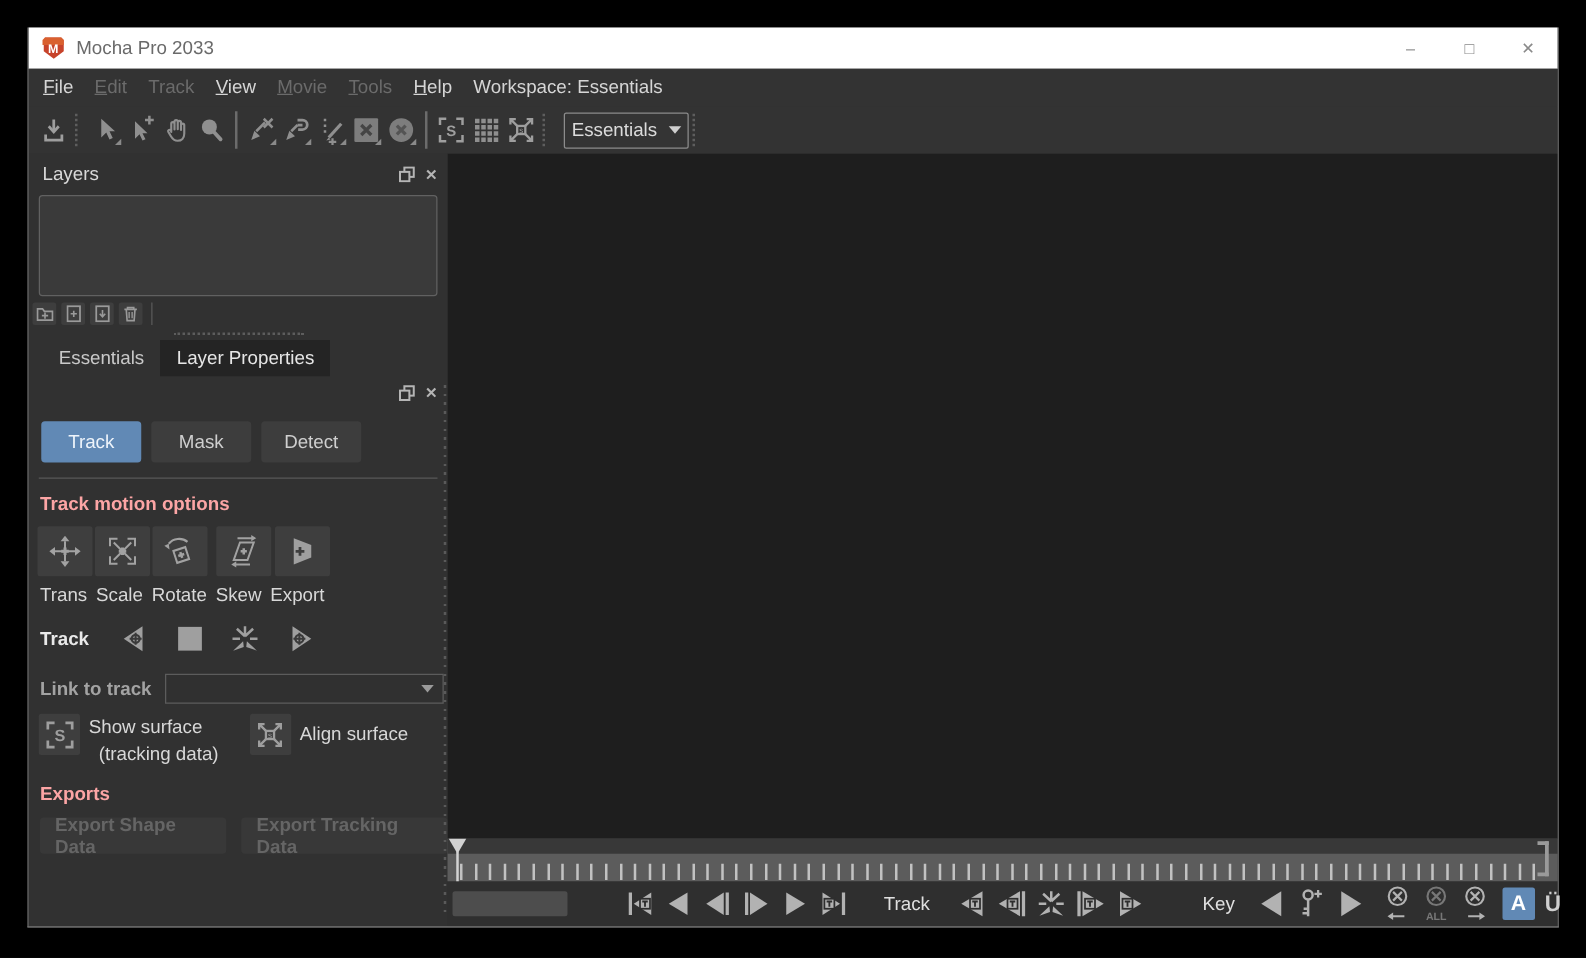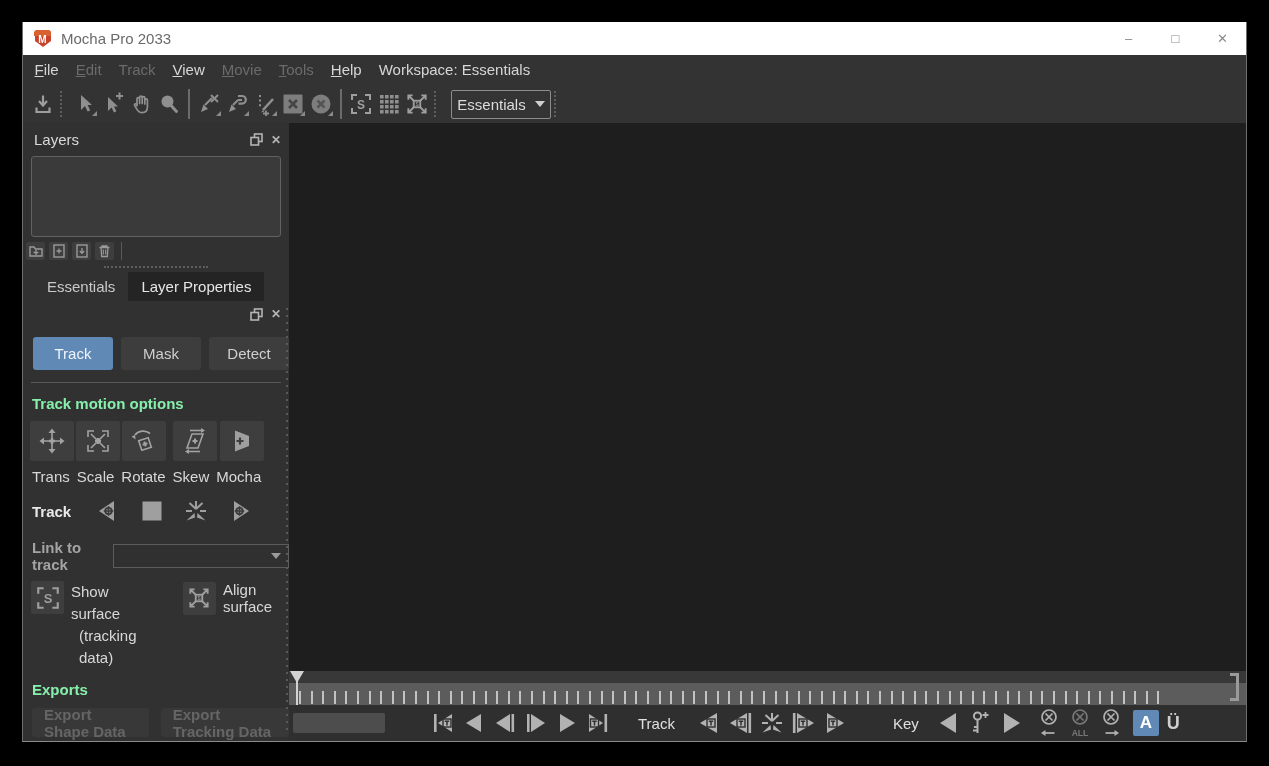--- a/index.html
+++ b/index.html
@@ -28,40 +28,40 @@
               border-bottom:5px solid #8a8a8a;}
   .vdots{width:6px;height:26px;border-left:2px dotted #5e5e5e;margin:0 3px;flex:none;}
   .vsep{width:2px;height:30px;background:#6b6b6b;margin:0 5px;flex:none;}
   .wsdrop{margin-left:6px;width:98px;height:27px;border:1px solid #8c8c8c;border-radius:2px;background:#343434;
           display:flex;align-items:center;justify-content:center;gap:9px;flex:none;}
   .wsdrop .lbl{color:#dcdcdc;}
   .darr{width:0;height:0;border-left:5px solid transparent;border-right:5px solid transparent;
         border-top:6px solid #cfcfcf;}
   
   .bodyrow{flex:1;display:flex;min-height:0;}
-  .panel{width:266px;flex:none;background:#313131;display:flex;flex-direction:column;position:relative;}
+  .panel{width:335px;flex:none;background:#313131;display:flex;flex-direction:column;position:relative;}
   .phead{height:29px;display:flex;align-items:center;padding:2px 8px 0 11px;flex:none;}
   .phead .ptitle{color:#d9d9d9;}
   .phead .spacer{flex:1;}
   .phicon{margin-left:8px;color:#b5b5b5;font-size:12px;display:flex;align-items:center;}
   .layerlist{margin:2px 8px 0 8px;height:79px;background:#3a3a3a;border:1px solid #616161;border-radius:3px;flex:none;}
   .lbtnrow{margin:5px 0 0 3px;display:flex;align-items:center;flex:none;}
   .lbtn{width:19px;height:18px;background:#3e3e3e;border-radius:2px;margin-right:4px;
         display:flex;align-items:center;justify-content:center;}
   .lsep{width:1px;height:18px;background:#5a5a5a;margin-left:3px;}
   .hdots{margin:6px auto 0;width:104px;border-top:2px dotted #5d5d5d;flex:none;}
   .tabbar{margin-top:4px;display:flex;padding-left:11px;flex:none;}
   .tab{height:29px;line-height:29px;padding:0 13px;color:#c9c9c9;}
   .tab.active{background:#242424;color:#e6e6e6;}
   .modes{margin:12px 0 0 10px;display:flex;gap:8px;flex:none;}
   .mode{width:80px;height:33px;border-radius:3px;background:#3d3d3d;color:#cfcfcf;
         display:flex;align-items:center;justify-content:center;}
   .mode.active{background:#6189b5;color:#eef4fb;}
   .pdivider{margin:12px 8px 0;border-top:1px solid #585858;flex:none;}
-  .heading{margin:12px 0 0 9px;font-weight:bold;color:#86efac;flex:none;}
+  .heading{margin:12px 0 0 9px;font-weight:bold;color:#fca5a5;flex:none;}
   .motrow{margin:9px 0 0 7px;display:flex;flex:none;}
   .mot{width:44px;height:40px;background:#3e3e3e;border-radius:2px;display:flex;align-items:center;justify-content:center;}
   .motlabels{margin:7px 0 0 9px;color:#d8d8d8;flex:none;display:flex;}
   .motlabels span{margin-right:7px;}
   .trackrow{margin:13px 0 0 9px;display:flex;align-items:center;flex:none;}
   .trackrow .rl{font-weight:bold;color:#e9e9e9;}
   .tbtn{margin-left:20px;display:flex;align-items:center;}
   .linkrow{margin:15px 0 0 9px;display:flex;align-items:center;flex:none;}
   .linkrow .rl{font-weight:bold;color:#a3a3a3;}
   .combo{margin-left:11px;width:223px;height:24px;background:#303030;border:1px solid #5c5c5c;
@@ -384,21 +384,21 @@
                 </g>
           </svg>
         </span>
       </div>
 
       <div class="motlabels">
         <span>Trans</span>
         <span>Scale</span>
         <span>Rotate</span>
         <span>Skew</span>
-        <span>Mocha</span>
+        <span>Export</span>
       </div>
 
       <div class="trackrow">
         <span class="rl">Track</span>
         <span class="tbtn" style="margin-left:24px;">
           <svg width="26" height="26" viewBox="0 0 26 26">
             <path d="M19 3v20L4 13z" fill="#9f9f9f"></path>
             <circle cx="13.5" cy="13" r="3.2" fill="none" stroke="#3a3a3a" stroke-width="1.8"></circle>
             <g stroke="#3a3a3a" stroke-width="1.6">
                   <path d="M13.5 8.2v9.6M8.7 13h9.6"></path>

